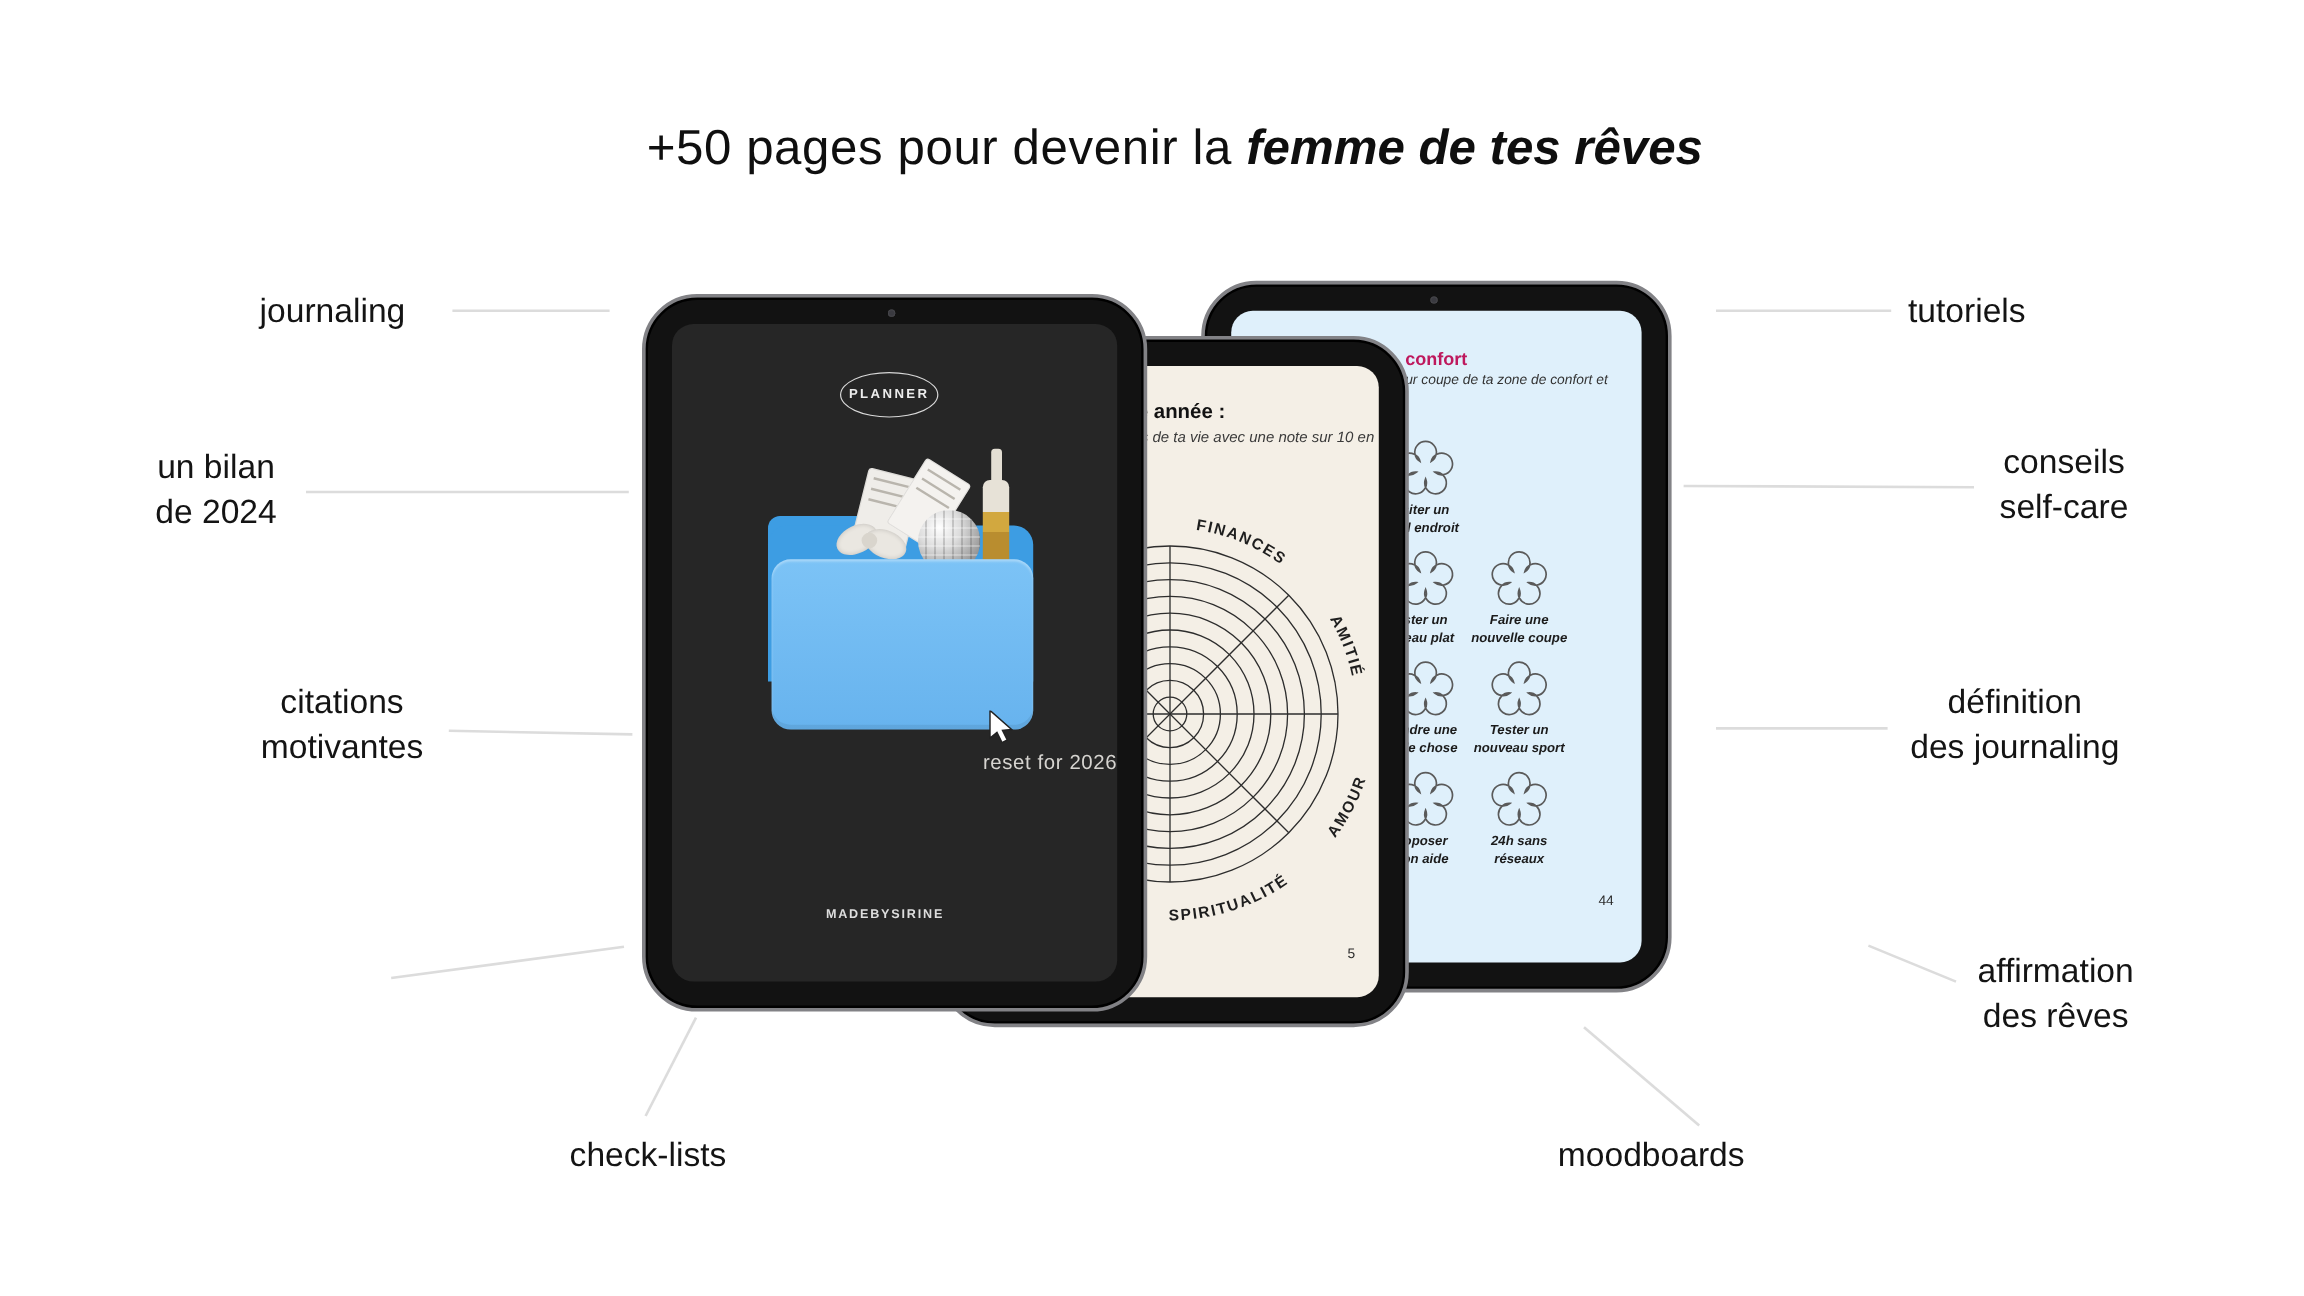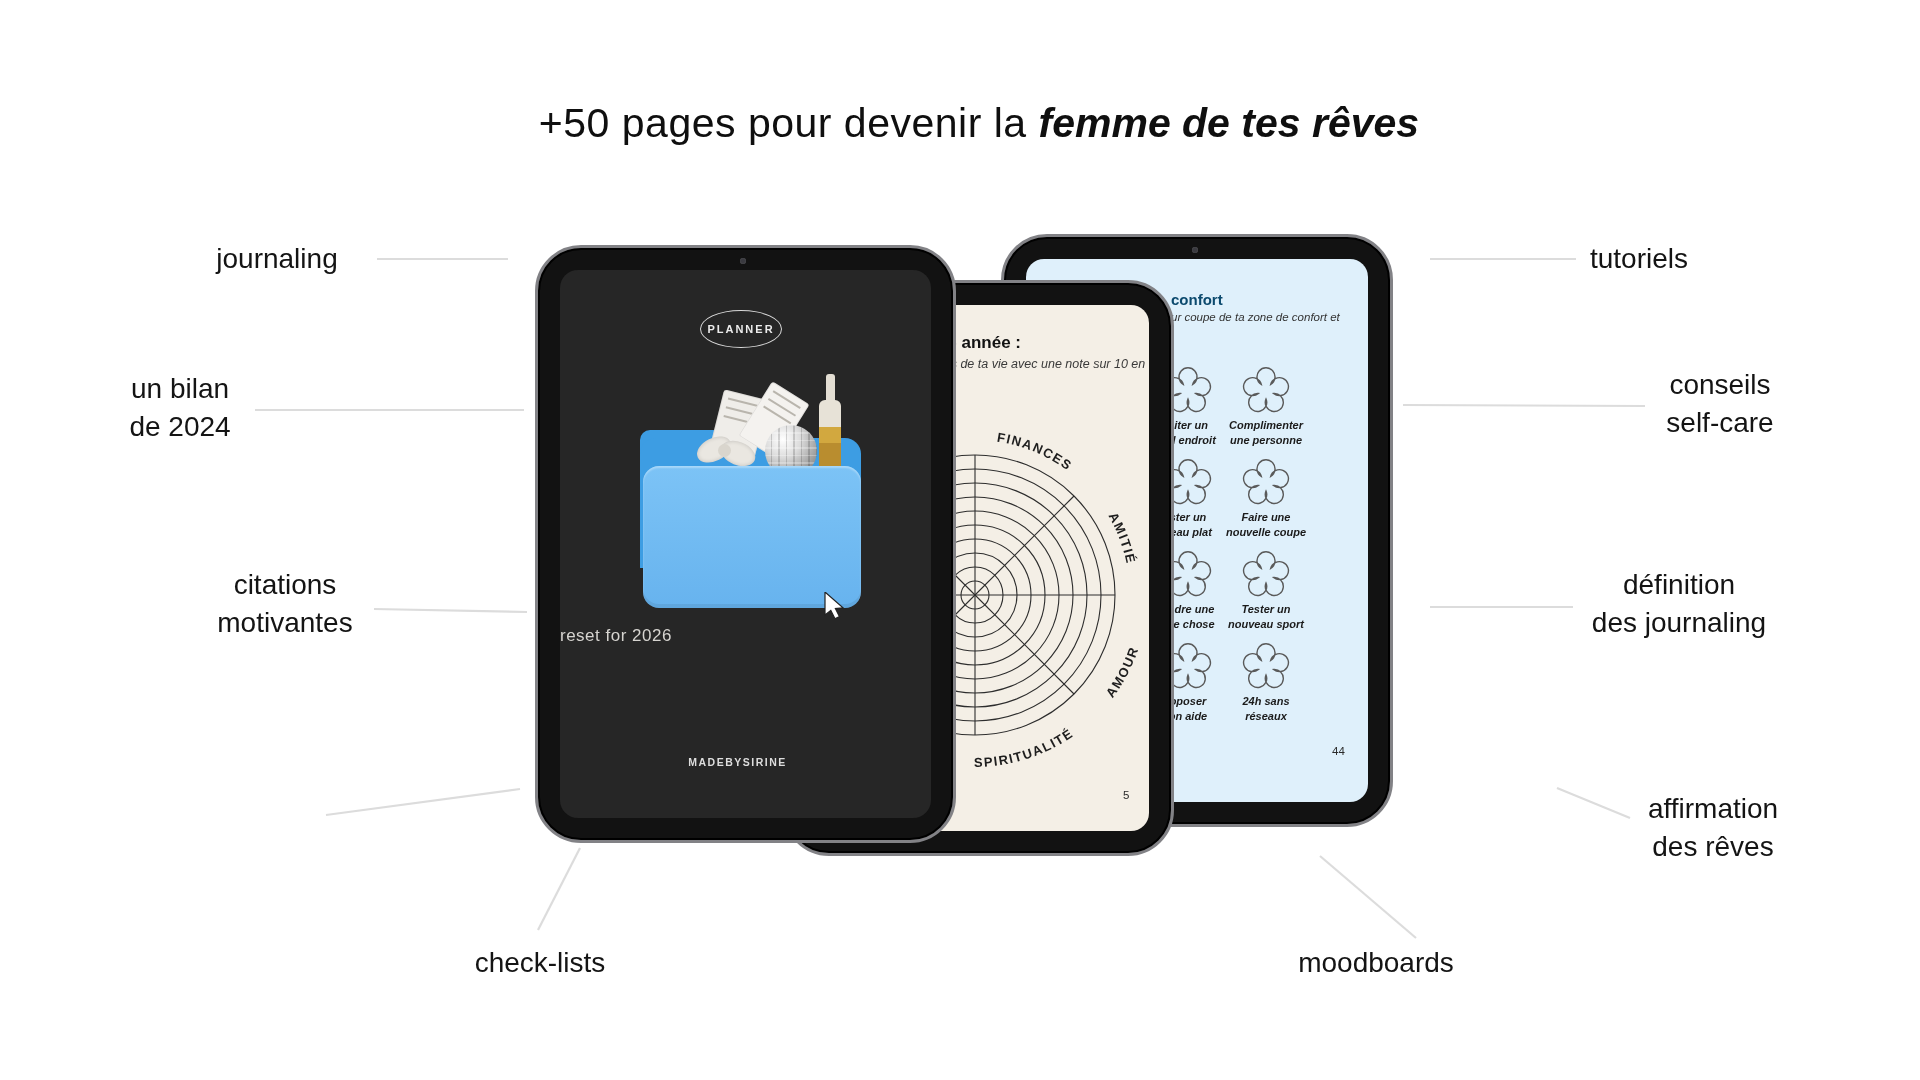--- a/index.html
+++ b/index.html
@@ -53,37 +53,37 @@
   .bow-knot{position:absolute;width:13px;height:13px;border-radius:50%;background:#d9d5cd;}
   .disco{position:absolute;left:205px;top:155px;width:52px;height:52px;border-radius:50%;z-index:2;
     background:
       repeating-linear-gradient(0deg,transparent 0 6px,rgba(255,255,255,.28) 6px 7.5px),
       repeating-linear-gradient(90deg,transparent 0 6px,rgba(0,0,0,.16) 6px 7.5px),
       radial-gradient(circle at 34% 28%,#ffffff 0%,#dcdcdc 35%,#9b9b9b 72%,#707070 100%);}
   .bottle-neck{position:absolute;left:266px;top:104px;width:9px;height:30px;background:#e3ded3;
     border-radius:3px 3px 0 0;z-index:2;}
   .bottle-body{position:absolute;left:259px;top:130px;width:22px;height:70px;border-radius:6px 6px 4px 4px;
     background:linear-gradient(180deg,#e7e2d7 0 38%,#d2a83f 38% 62%,#b98d2f 62% 100%);z-index:2;}
-  .cover-caption{position:absolute;left:0;right:0;top:356px;text-align:left;color:#d6d4d0;
+  .cover-caption{position:absolute;left:0;right:0;top:356px;text-align:right;color:#d6d4d0;
     font-size:17px;letter-spacing:.5px;}
   .cover-brand{position:absolute;left:0;right:16px;top:486px;text-align:center;color:#dddddd;
     font-size:10.5px;font-weight:700;letter-spacing:1.5px;}
   .cursor{position:absolute;left:263px;top:322px;z-index:5;}
 
   
   .wheel-heading{position:absolute;left:128px;top:28px;font-size:17px;font-weight:700;color:#121212;white-space:nowrap;}
   .wheel-sub{position:absolute;left:126px;top:52px;font-size:12.5px;font-style:italic;color:#3a3a3a;white-space:nowrap;}
   .wheel-svg{position:absolute;left:-13px;top:110px;}
   .wheel-svg circle, .wheel-svg line{stroke:#2d2d2d;stroke-width:1.1px;fill:none;}
   .wheel-svg text{font-family:"Liberation Sans",sans-serif;font-size:13px;font-weight:700;
     letter-spacing:1.5px;fill:#1e1e1e;}
   .page-num{position:absolute;font-size:11.5px;color:#2a2a2a;}
 
   
-  .comfort-heading{position:absolute;left:145px;top:32px;font-size:15px;font-weight:700;color:#0c4a6e;white-space:nowrap;}
+  .comfort-heading{position:absolute;left:145px;top:32px;font-size:15px;font-weight:700;color:#be185d;white-space:nowrap;}
   .comfort-sub{position:absolute;left:145px;top:52px;font-size:11.5px;font-style:italic;color:#333;white-space:nowrap;}
   .comfort-item{position:absolute;width:150px;display:flex;flex-direction:column;align-items:center;}
   .flower{stroke:#5a5a5a;stroke-width:1.4px;fill:none;}
   .comfort-label{margin-top:1px;text-align:center;font-size:11px;font-weight:700;font-style:italic;
     line-height:14.5px;color:#1b1b1b;white-space:nowrap;}
 </style>
 </head>
 <body>
 
 <div class="stage">
@@ -143,29 +143,20 @@
       <div class="comfort-heading">confort</div>
       <div class="comfort-sub">ur coupe de ta zone de confort et</div>
 
       <div class="comfort-item" style="left:87px;top:106px">
         <svg width="52" height="52" viewBox="0 0 52 52">
             <path class="flower" d="M21.3 19.5 A9 9 0 1 1 30.7 19.5 A9 9 0 1 1 33.6 28.5 A9 9 0 1 1 26 34 A9 9 0 1 1 18.4 28.5 A9 9 0 1 1 21.3 19.5 Z"></path>
           </svg>
         <div class="comfort-label">
             <div>siter un</div>
             <div>vel endroit</div>
-          </div>
-      </div>
-      <div class="comfort-item" style="left:165px;top:106px">
-        <svg width="52" height="52" viewBox="0 0 52 52">
-            <path class="flower" d="M21.3 19.5 A9 9 0 1 1 30.7 19.5 A9 9 0 1 1 33.6 28.5 A9 9 0 1 1 26 34 A9 9 0 1 1 18.4 28.5 A9 9 0 1 1 21.3 19.5 Z"></path>
-          </svg>
-        <div class="comfort-label">
-            <div>Complimenter</div>
-            <div>une personne</div>
           </div>
       </div>
       <div class="comfort-item" style="left:87px;top:198px">
         <svg width="52" height="52" viewBox="0 0 52 52">
             <path class="flower" d="M21.3 19.5 A9 9 0 1 1 30.7 19.5 A9 9 0 1 1 33.6 28.5 A9 9 0 1 1 26 34 A9 9 0 1 1 18.4 28.5 A9 9 0 1 1 21.3 19.5 Z"></path>
           </svg>
         <div class="comfort-label">
             <div>ster un</div>
             <div>veau plat</div>
           </div>

